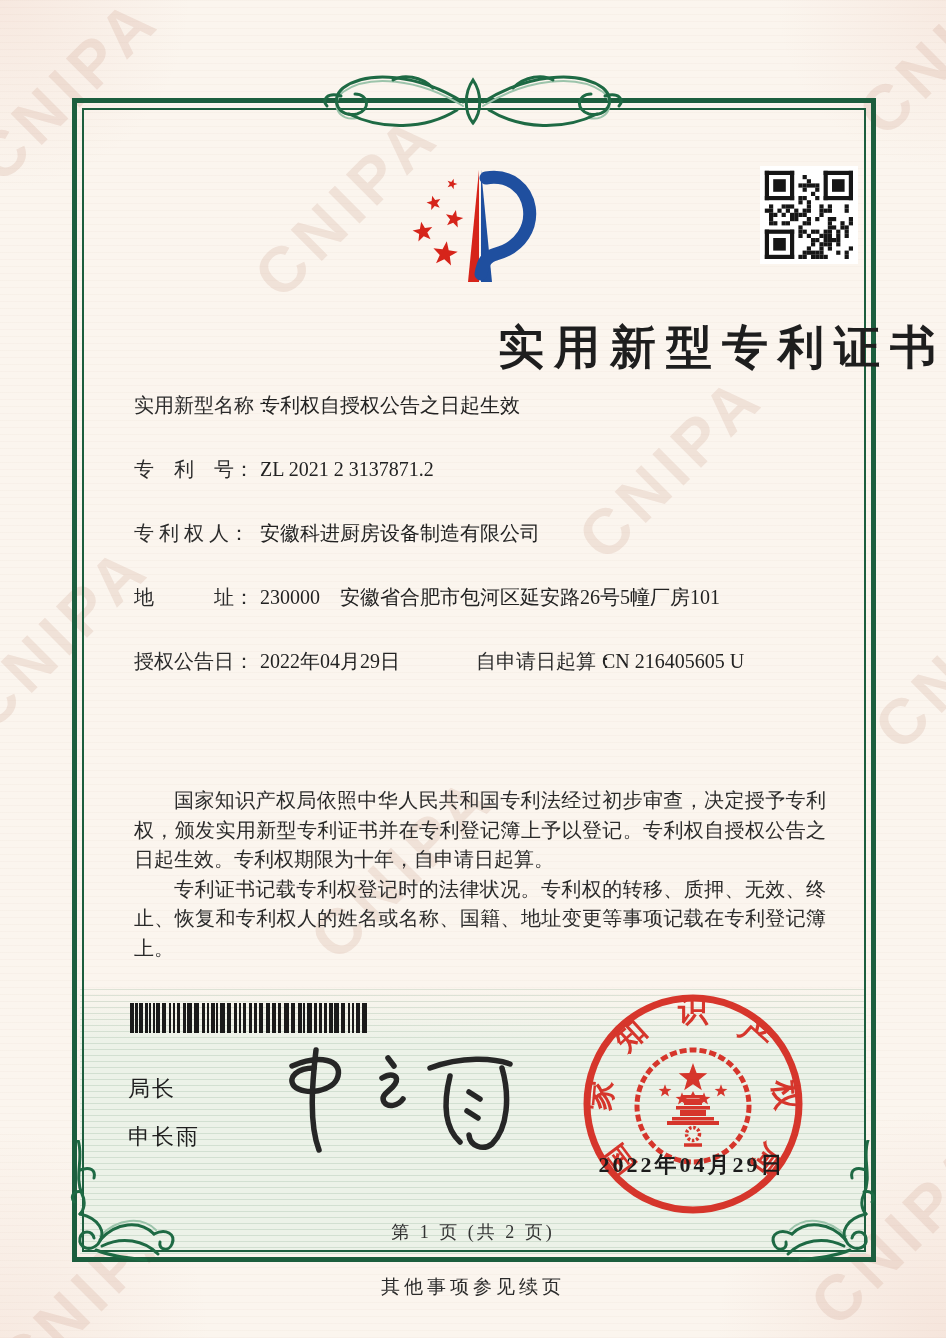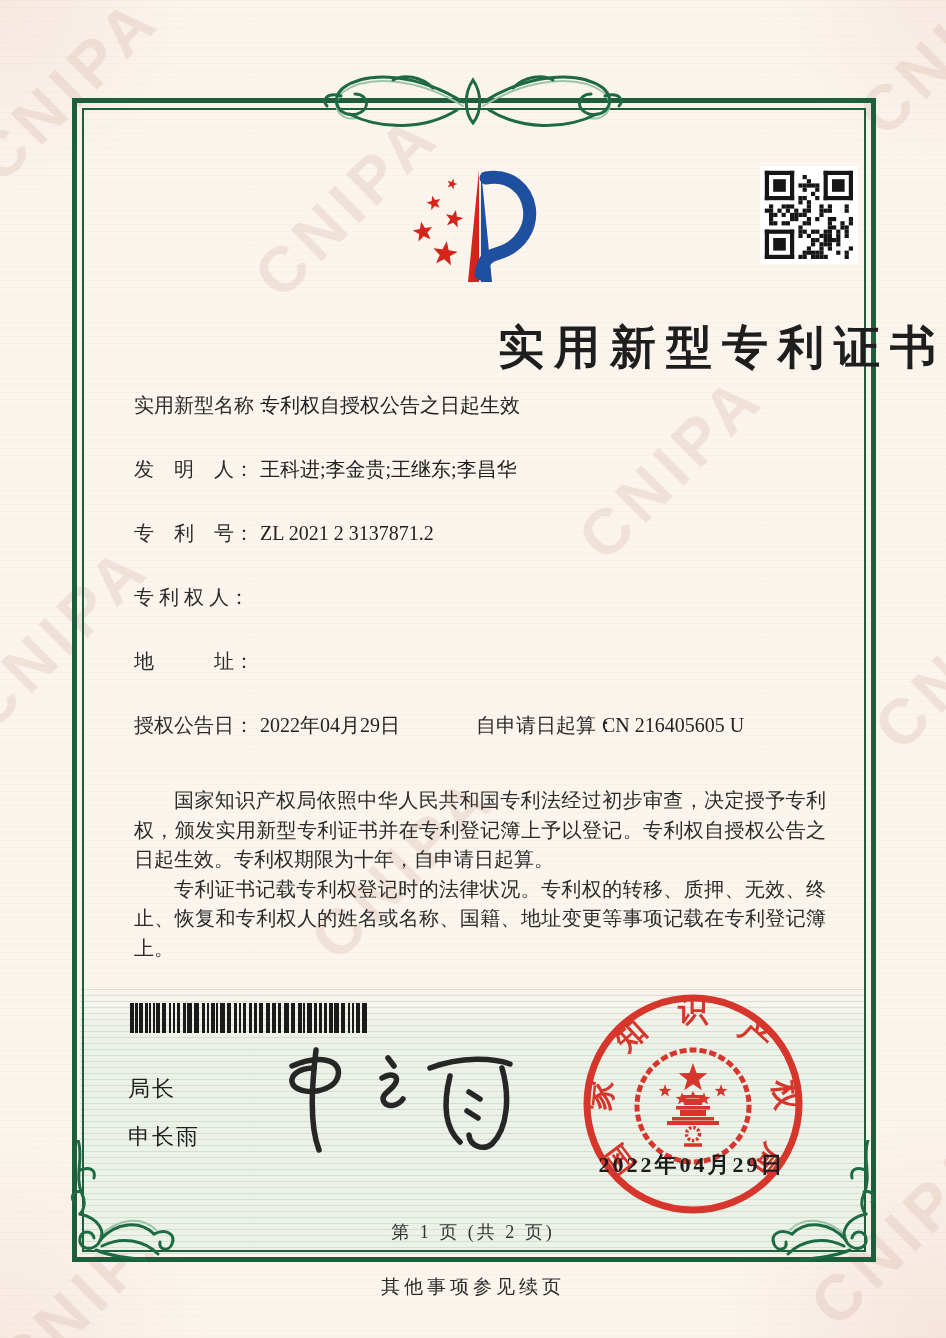--- a/index.html
+++ b/index.html
@@ -289,32 +289,30 @@
   </svg>
 
   <div id="page-title">实用新型专利证书</div>
 
   <div id="fields">
     <div class="frow">
       <span class="flabel">实用新型名称：</span>
       <span class="fvalue">专利权自授权公告之日起生效</span>
     </div>
     <div class="frow">
-      <span class="flabel">发　明　人：</span>
-      <span class="fvalue">王科进;李金贵;王继东;李昌华</span>
-    </div>
-    <div class="frow">
       <span class="flabel">专　利　号：</span>
       <span class="fvalue">ZL 2021 2 3137871.2</span>
     </div>
     <div class="frow">
       <span class="flabel">专 利 权 人：</span>
+      <span class="fvalue">安徽科进厨房设备制造有限公司</span>
     </div>
     <div class="frow">
       <span class="flabel">地　　　址：</span>
+      <span class="fvalue">230000　安徽省合肥市包河区延安路26号5幢厂房101</span>
     </div>
     <div class="frow">
       <span class="flabel">授权公告日：</span>
       <span class="fvalue fvalue-fixed">2022年04月29日</span>
       <span class="flabel flabel2">自申请日起算：</span>
       <span class="fvalue">CN 216405605 U</span>
     </div>
   </div>
 
   <div id="paragraphs">

